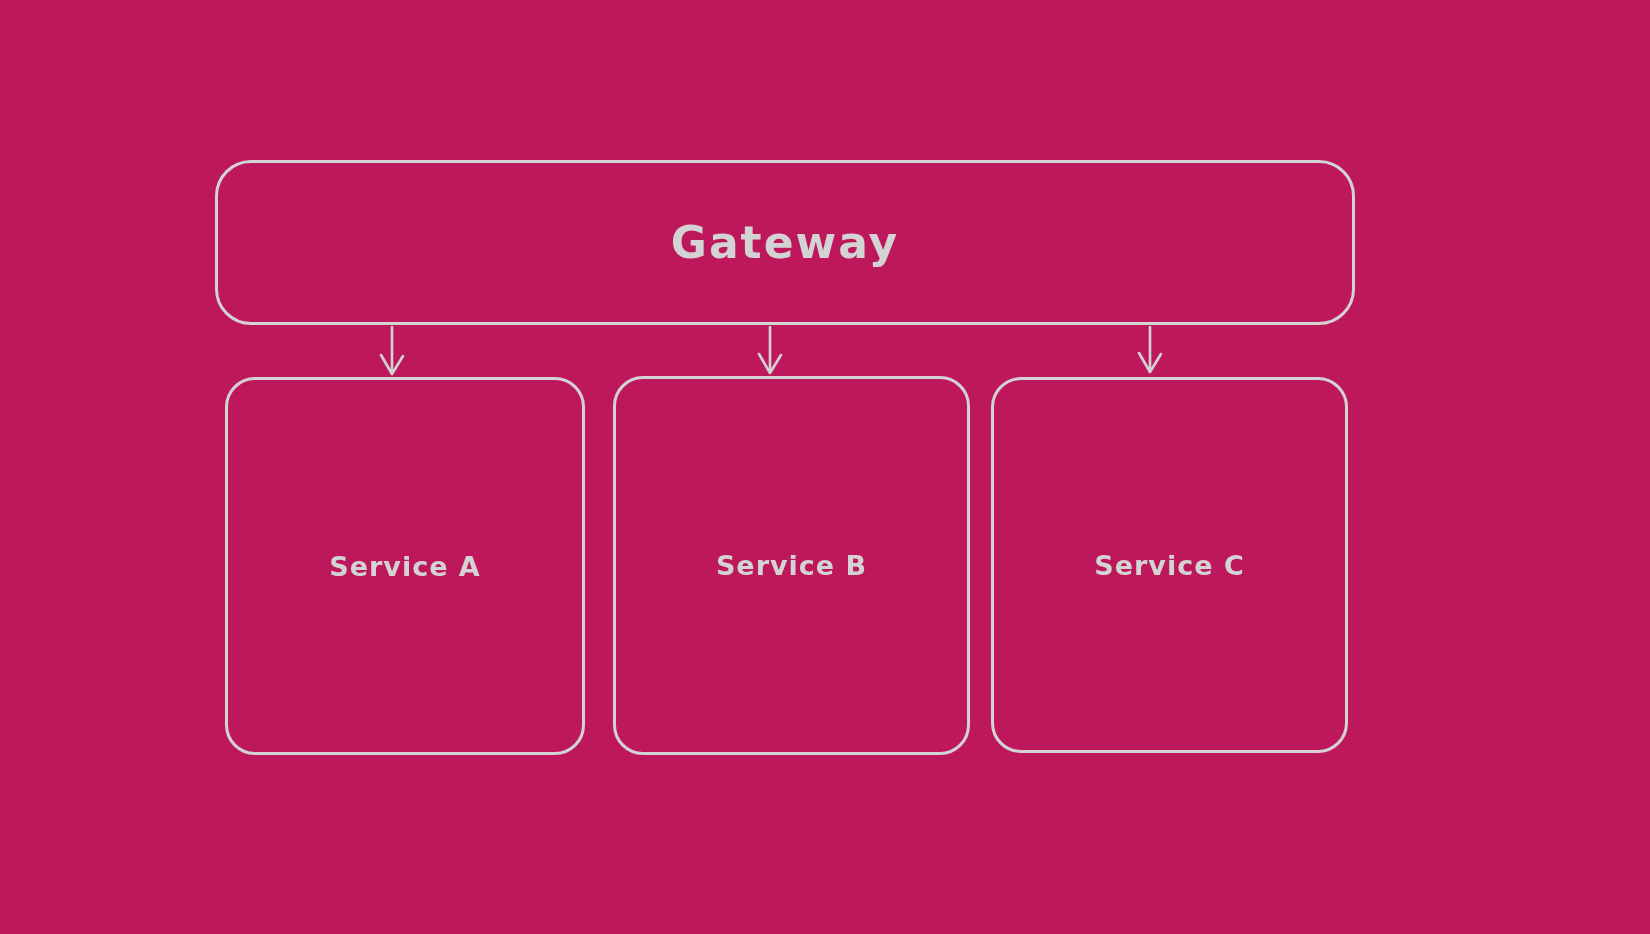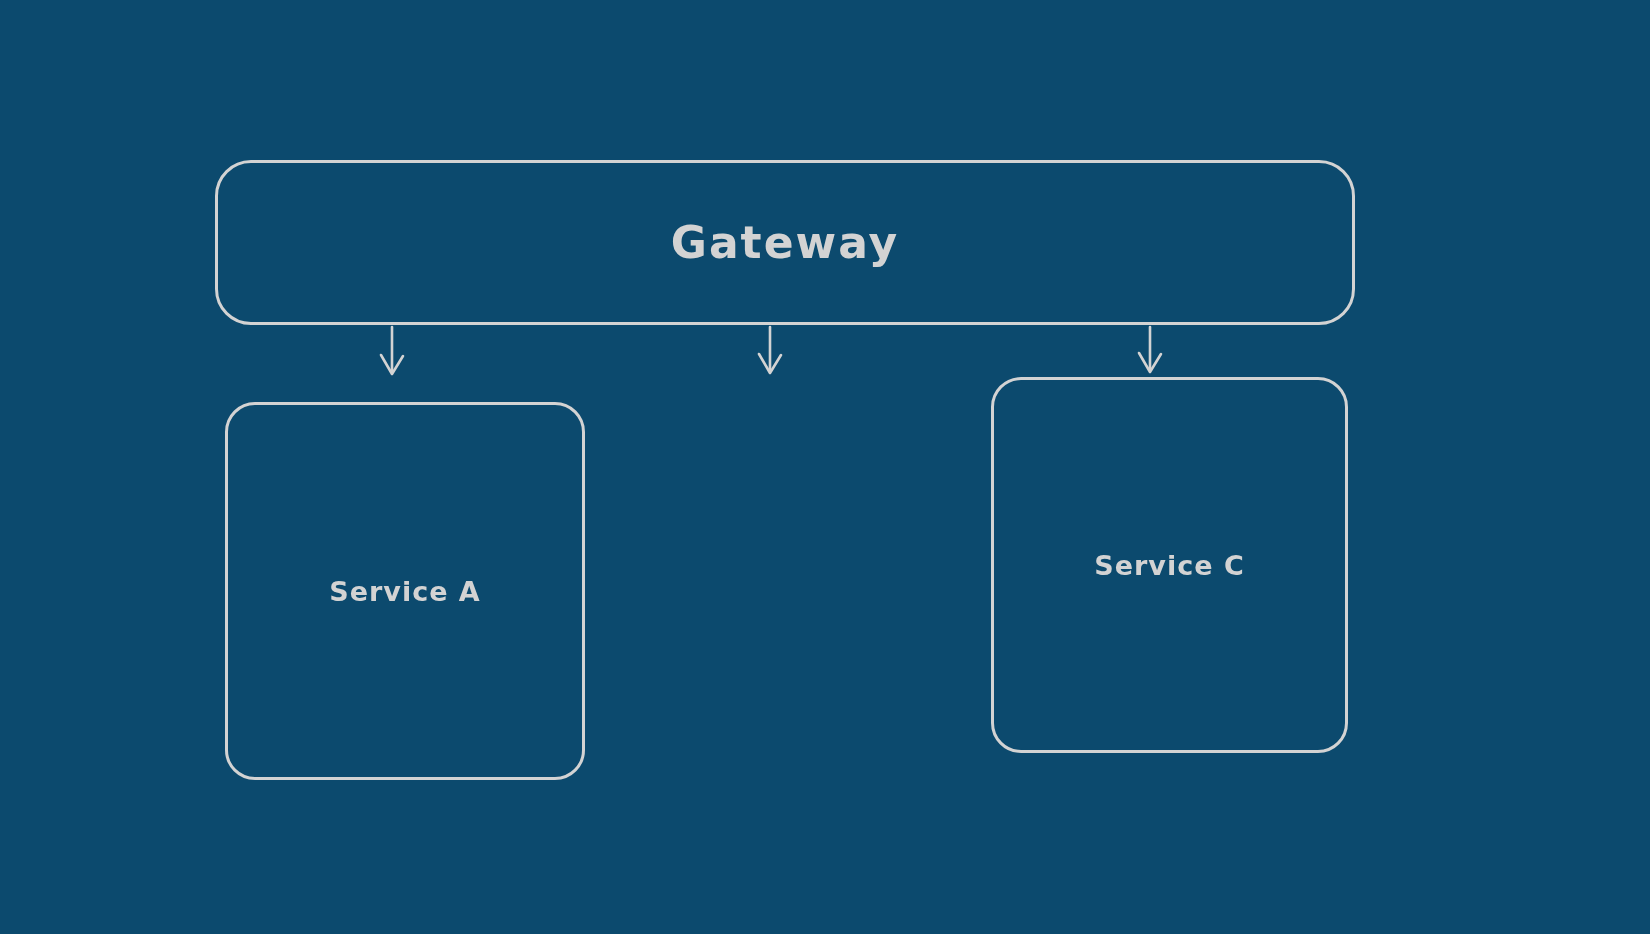--- a/index.html
+++ b/index.html
@@ -8,21 +8,21 @@
     background: #151515;
     width: 1650px;
     height: 934px;
     overflow: hidden;
     font-family: "DejaVu Sans", sans-serif;
   }
   .canvas {
     position: relative;
     width: 1650px;
     height: 934px;
-    background: #0c4a6e;
+    background: #be185d;
   }
   .edges {
     position: absolute;
     left: 0;
     top: 0;
     width: 1650px;
     height: 934px;
     pointer-events: none;
   }
   .edges path {
@@ -47,21 +47,20 @@
     width: 1140px;
     height: 165px;
     border-radius: 36px;
   }
   .node-service-a {
     left: 225px;
     top: 377px;
     width: 360px;
     height: 378px;
     border-radius: 30px;
-    margin-top: 25px;
   }
   .node-service-b {
     left: 613px;
     top: 376px;
     width: 357px;
     height: 379px;
     border-radius: 30px;
   }
   .node-service-c {
     left: 991px;
@@ -107,18 +106,21 @@
   </svg>
 
   <div class="node node-gateway">
     <span class="label label-gateway">Gateway</span>
   </div>
 
   <div class="node node-service-a">
     <span class="label label-service">Service A</span>
   </div>
 
+  <div class="node node-service-b">
+    <span class="label label-service">Service B</span>
+  </div>
 
   <div class="node node-service-c">
     <span class="label label-service">Service C</span>
   </div>
 
 </div>
 
 </body></html>

